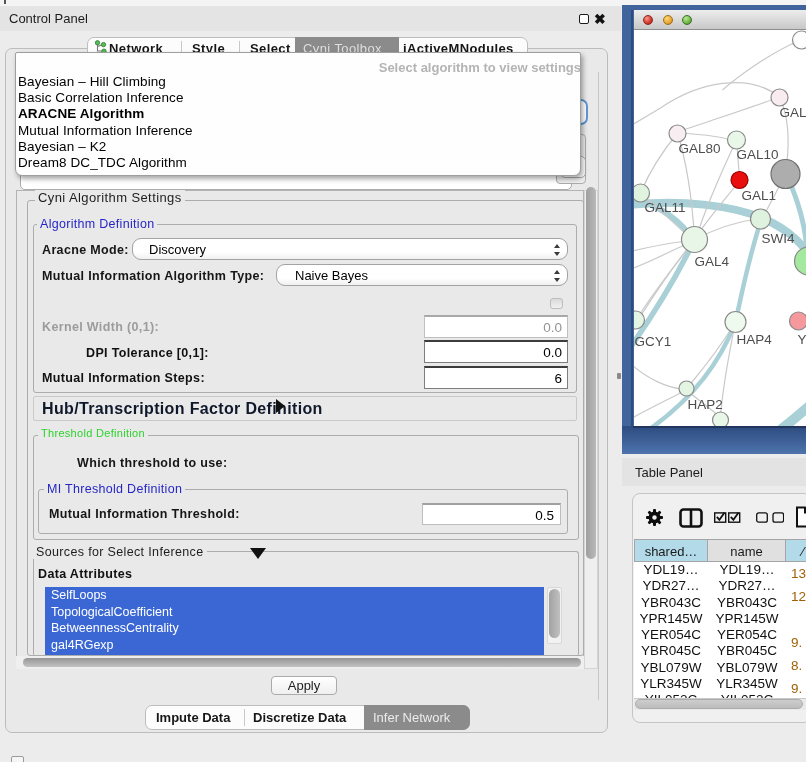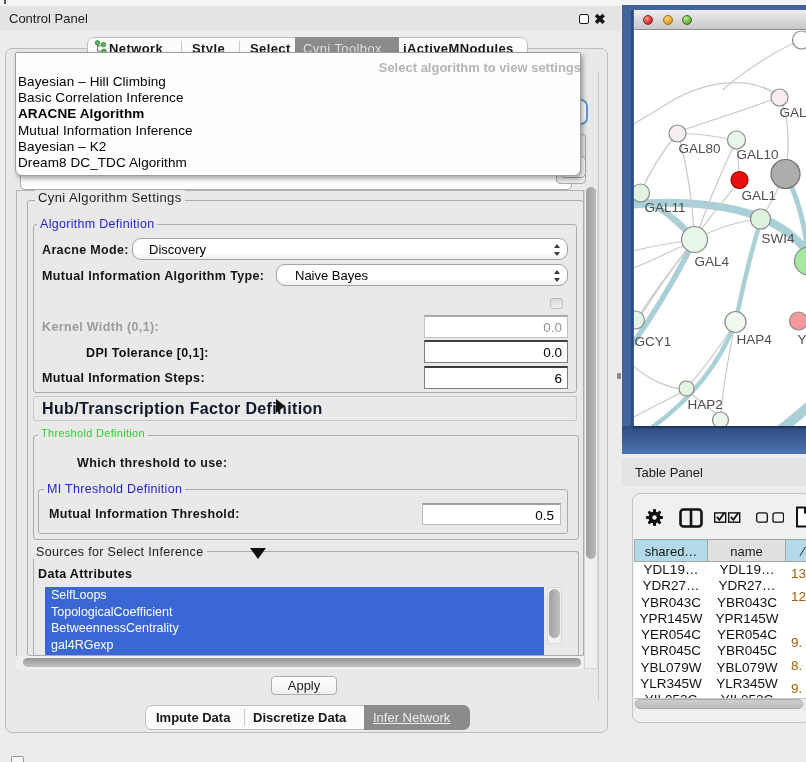--- a/index.html
+++ b/index.html
@@ -88,21 +88,21 @@
   <div class="abs" style="left:16px;top:656px;width:568px;height:13px;background:#EFEFEF;"></div>
   <div class="abs" style="left:23px;top:658px;width:558px;height:9px;background:linear-gradient(to bottom,#969696,#C2C2C2);border-radius:5px;"></div>
 
   <div class="abs" style="left:271px;top:676px;width:66px;height:19px;background:linear-gradient(to bottom,#FFFFFF,#EFEFEF);border:1px solid #ABABAB;border-radius:4px;text-align:center;font-size:13px;color:#222;padding-top:1px;">Apply</div>
 
   <div class="abs" style="left:145px;top:705px;width:325px;height:25px;background:#FCFCFC;border:1px solid #BDBDBD;border-radius:7px;"></div>
   <div class="abs b" style="left:156px;top:710px;font-size:13px;color:#161616;">Impute Data</div>
   <div class="abs" style="left:244px;top:709px;width:1px;height:17px;background:#C9C9C9;"></div>
   <div class="abs b" style="left:253px;top:710px;font-size:13px;color:#161616;">Discretize Data</div>
   <div class="abs" style="left:364px;top:705px;width:106px;height:25px;background:#8B8B8B;border-radius:0 7px 7px 0;"></div>
-  <div class="abs" style="left:373px;top:710px;font-size:13px;color:#ECECEC;text-decoration:underline;">Infer Network</div>
+  <div class="abs" style="left:373px;top:710px;font-size:13px;color:#ECECEC;">Infer Network</div>
 
   <div class="abs" style="left:87px;top:37px;width:441px;height:22px;background:#FCFCFC;border:1px solid #BEBEBE;border-radius:7px;"></div>
   <svg class="abs" style="left:94px;top:40px;" width="13" height="14" viewBox="0 0 13 14">
     <path d="M3.5 3 L3.5 11 L9.5 11 M3.5 6.5 L9 4.5" stroke="#7A7A7A" stroke-width="1.1" fill="none"></path>
     <circle cx="3.5" cy="2.8" r="2.2" fill="#58BA58" stroke="#2E7D32" stroke-width="0.8"></circle>
     <circle cx="9.5" cy="4.6" r="2.2" fill="#58BA58" stroke="#2E7D32" stroke-width="0.8"></circle>
     <circle cx="10" cy="11.2" r="2.2" fill="#58BA58" stroke="#2E7D32" stroke-width="0.8"></circle>
   </svg>
   <div class="abs b" style="left:109px;top:41px;font-size:13px;letter-spacing:0.4px;color:#161616;">Network</div>
   <div class="abs" style="left:181px;top:41px;width:1px;height:15px;background:#C9C9C9;"></div>

